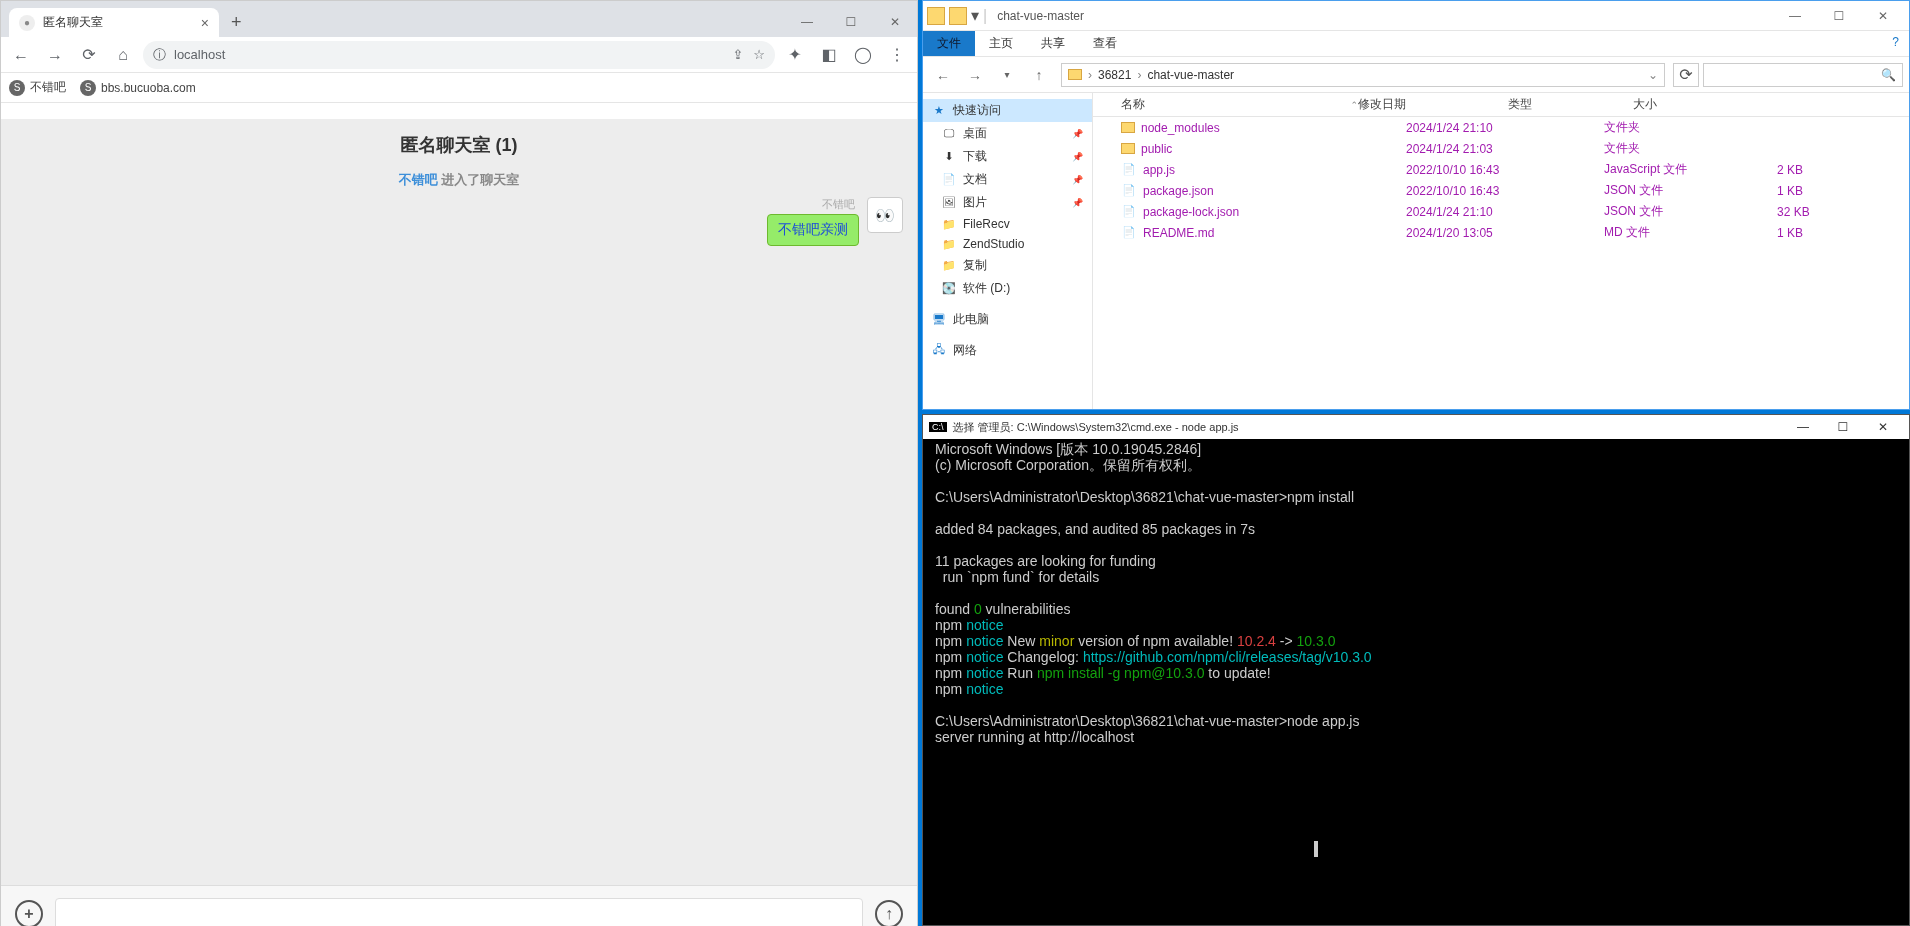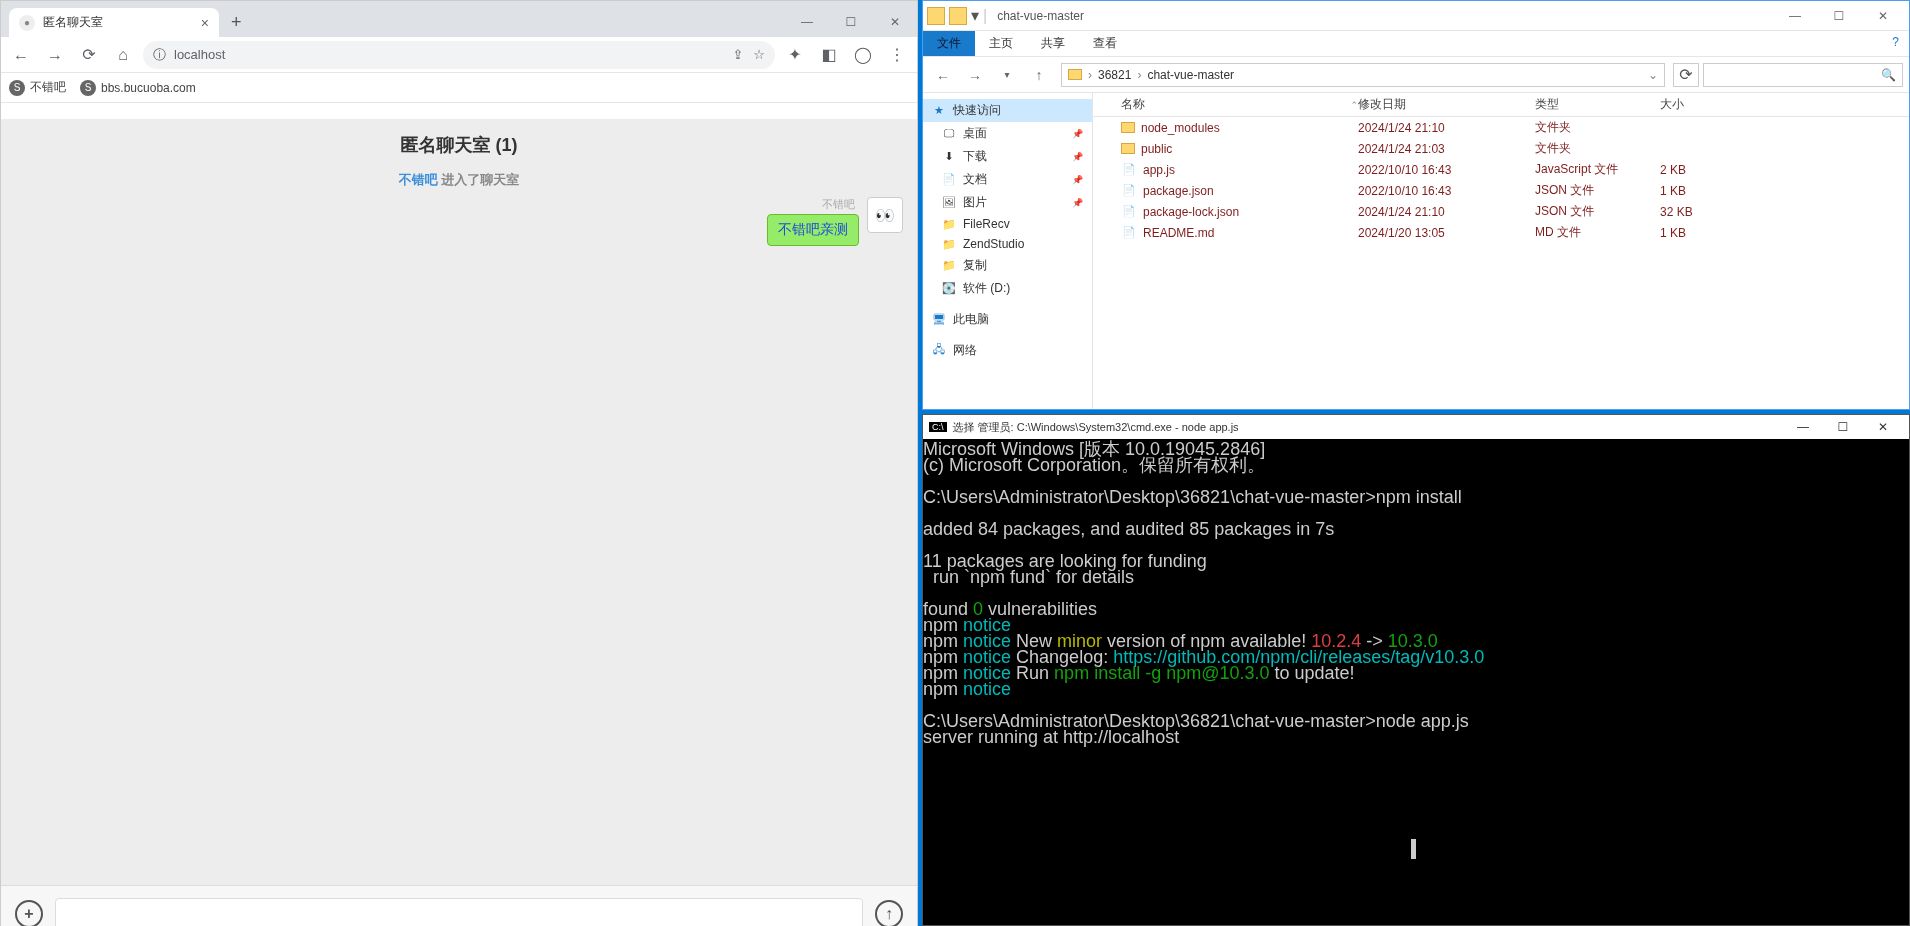--- a/index.html
+++ b/index.html
@@ -57,33 +57,33 @@
 .exp-body { display: flex; height: calc(100% - 92px); }
 .nav-pane { width: 170px; border-right: 1px solid #e5e5e5; padding: 6px 0; font-size: 12px; overflow:hidden;}
 .nav-item { display: flex; align-items: center; padding: 3px 8px 3px 18px; gap: 6px; color: #333; }
 .nav-item.top { padding-left: 8px; }
 .nav-icon { width: 16px; height: 14px; display:inline-flex;align-items:center;justify-content:center;font-size:11px;}
 .pin { margin-left: auto; color: #888; font-size: 9px; }
 .file-area { flex: 1; }
 .file-header { display: flex; font-size: 12px; color: #444; border-bottom: 1px solid #e5e5e5; height: 24px; align-items: center; }
 .col-name { width: 265px; padding-left: 28px; display:flex;align-items:center;gap:6px;}
 .col-date { width: 150px; }
-.col-type { width: 125px; margin-left: 27px; }
+.col-type { width: 125px; }
 .col-size { width: 80px; text-align: left; padding-right: 10px; }
-.file-row { display: flex; font-size: 12px; color: #7f1d1d; height: 21px; align-items: center; }
+.file-row { display: flex; font-size: 12px; color: #a21caf; height: 21px; align-items: center; gap: 48px; }
 .file-row .col-name { display: flex; align-items: center; gap: 6px; }
 .f-icon { width: 16px; height: 14px; display:inline-flex;align-items:center;justify-content:center;font-size:11px;}
 .folder-ic { background: #fdd870; border: 1px solid #d8a642; width: 14px; height: 11px; }
 
 
 .cmd-window { position: absolute; left: 922px; top: 414px; width: 988px; height: 512px; background: #000; border: 1px solid #555; }
 .cmd-titlebar { height: 24px; background: #fff; display: flex; align-items: center; padding: 0 6px; font-size: 11px; color: #333; }
 .cmd-titlebar .win-controls { margin-left: auto; }
 .cmd-titlebar .win-controls span { width: 40px; height: 22px; color:#333;}
-.cmd-body { padding: 2px 0; font-family: "NSimSun","Consolas",monospace; font-size: 18px; line-height: 16px; white-space: pre; color: #ccc; }
+.cmd-body { padding: 2px 12px; font-family: "NSimSun","Consolas",monospace; font-size: 14px; line-height: 16px; white-space: pre; color: #ccc; }
 .c-gray { color: #ccc; }
 .c-cyan { color: #00baba; }
 .c-yellow { color: #b8b800; }
 .c-red { color: #d84040; }
 .c-green { color: #13a10e; }
 .cursor { background: #ccc; color: #000; }
 </style>
 </head>
 <body>
 

